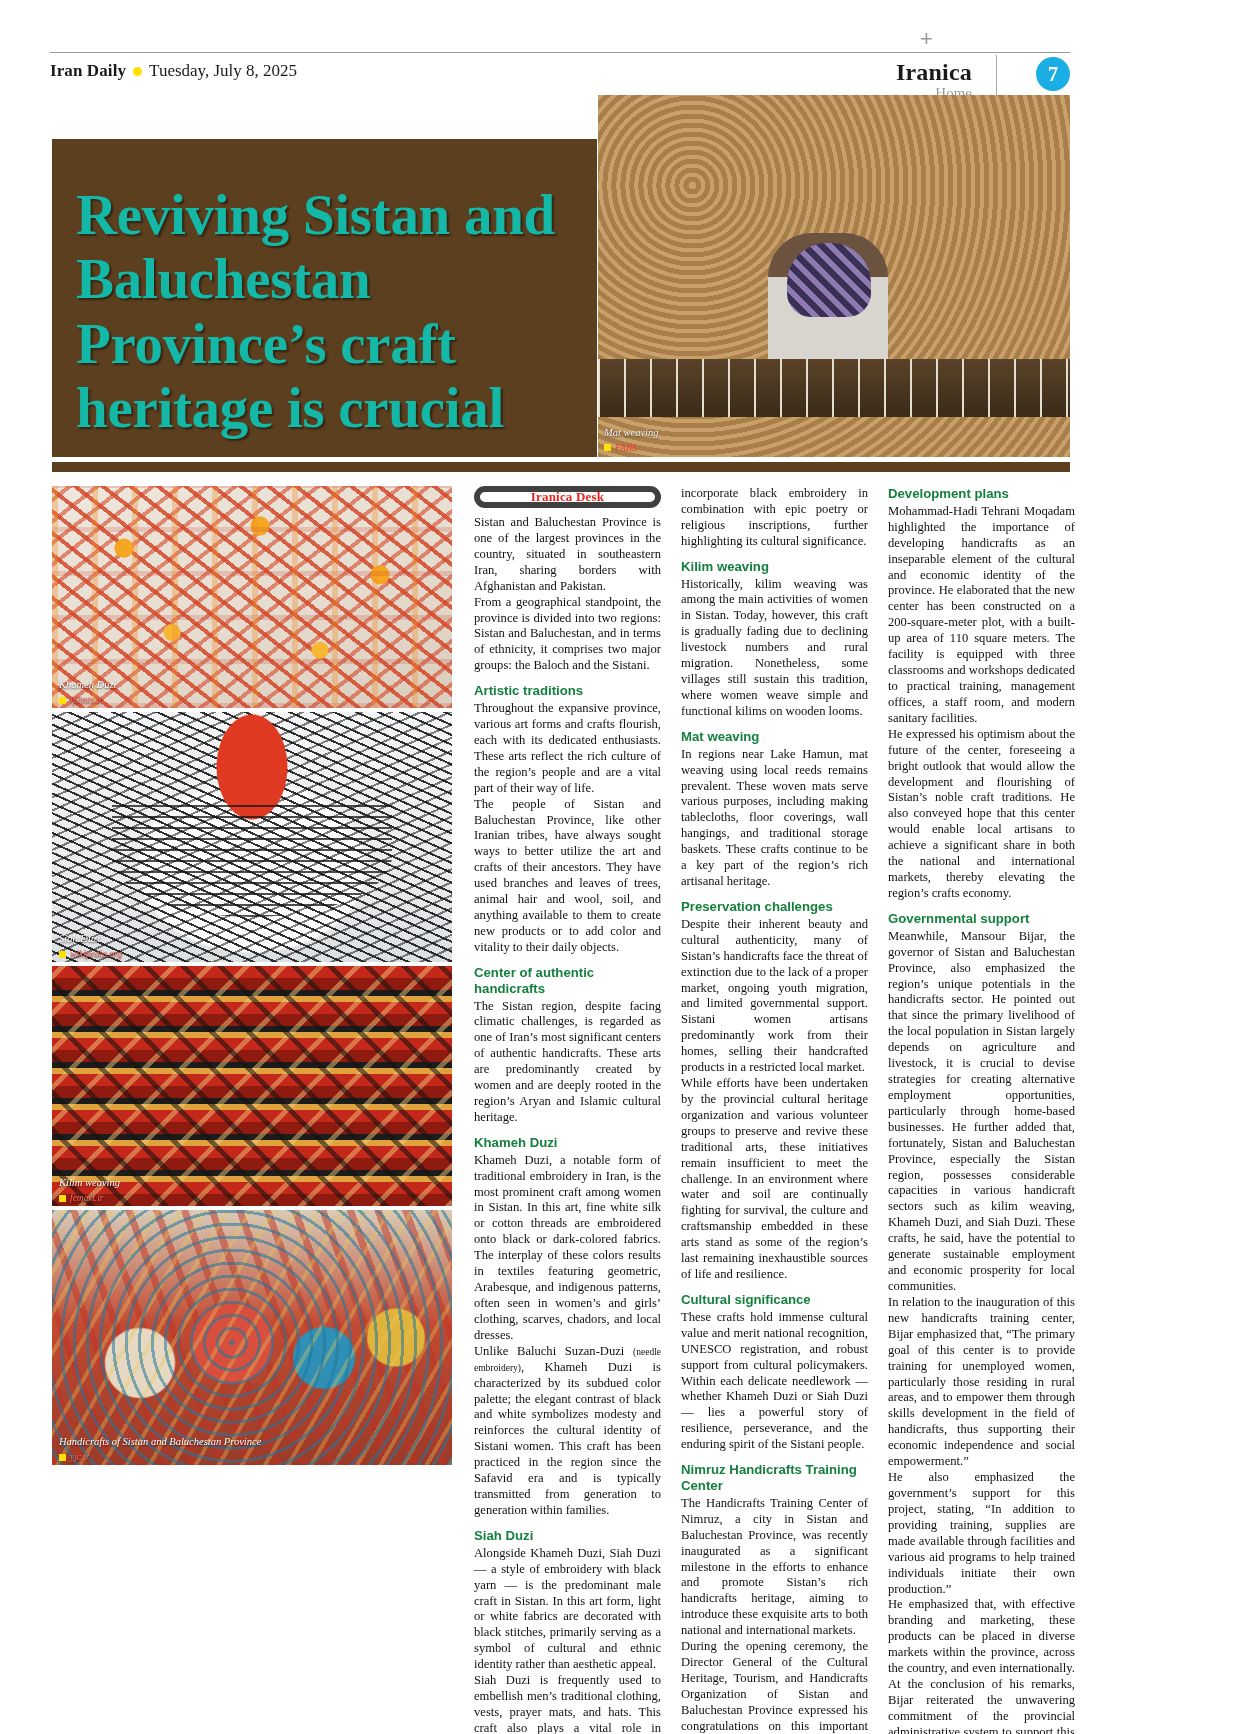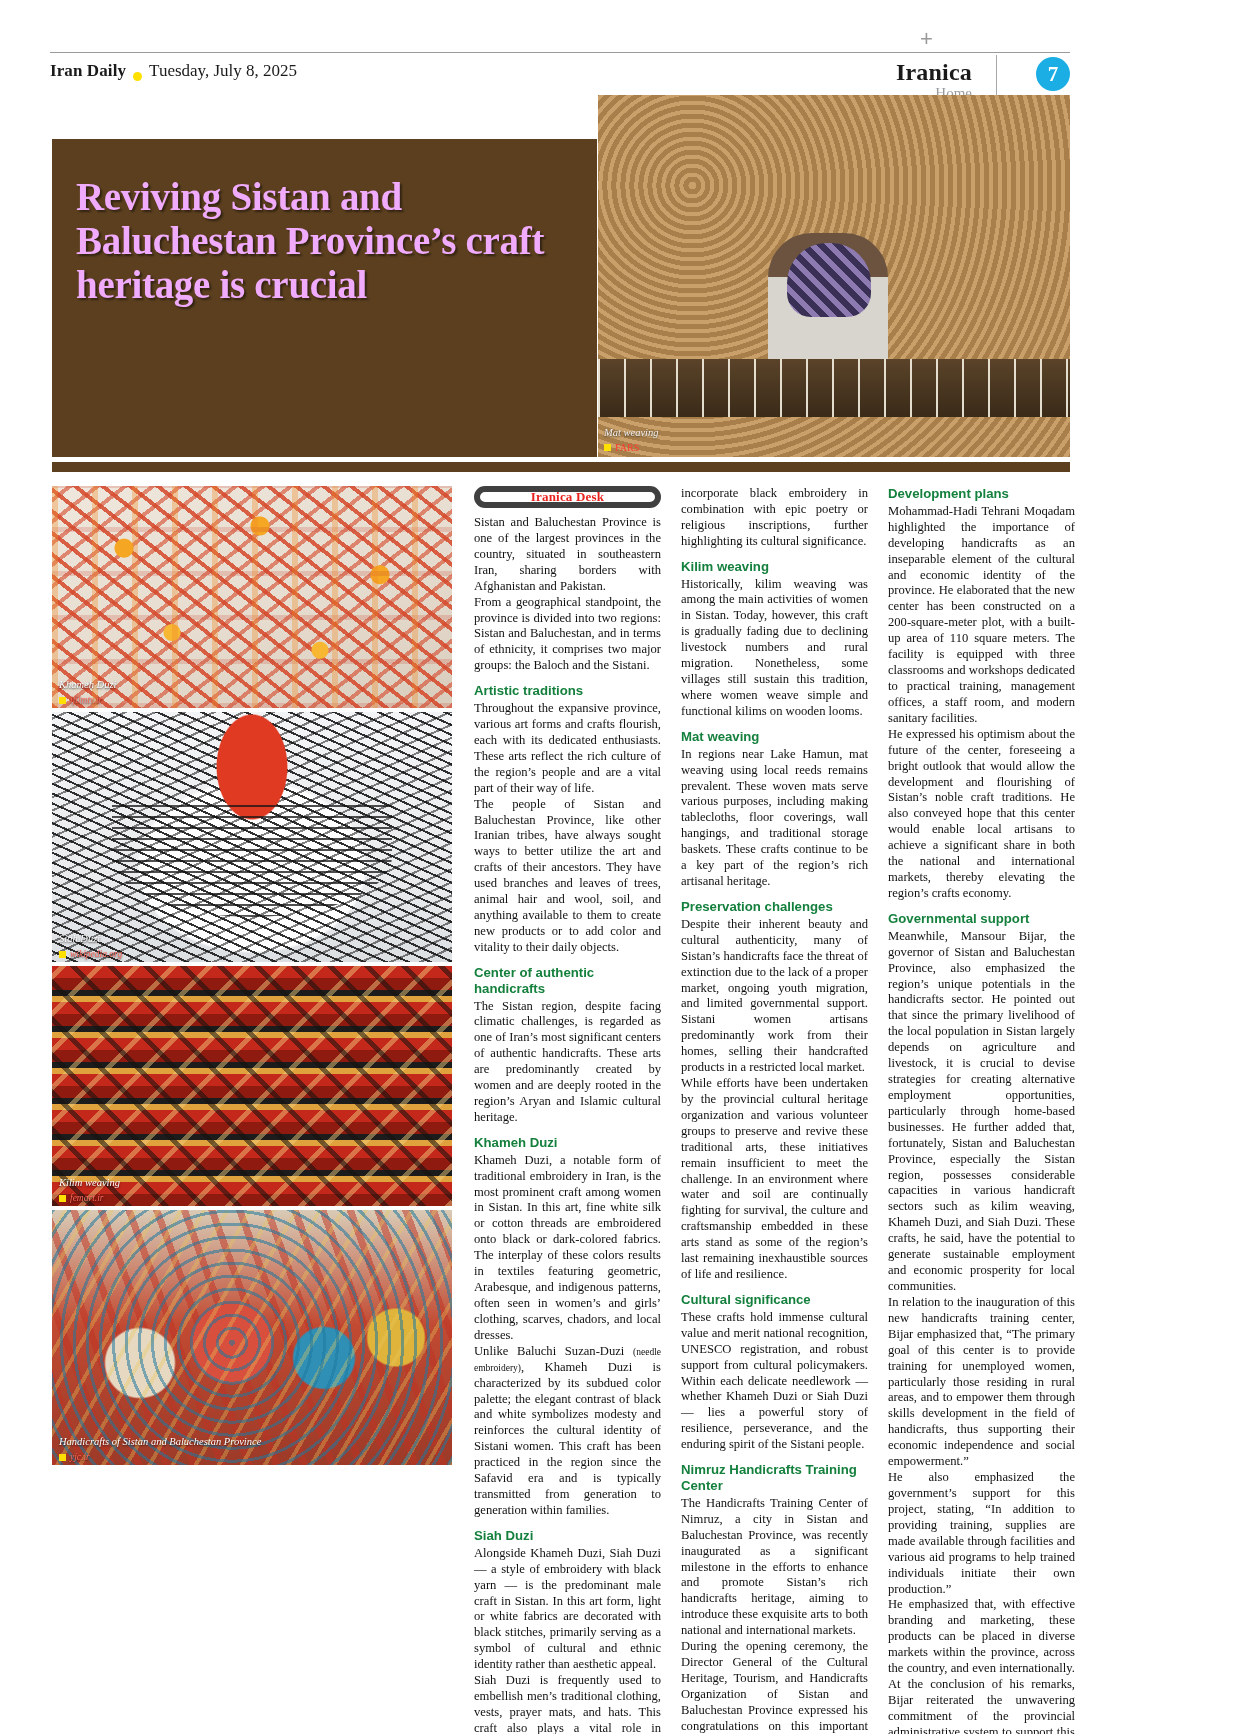--- a/index.html
+++ b/index.html
@@ -16,48 +16,48 @@
   .crop-mark { position: absolute; color: #999; font-size: 22px; line-height: 1;
                font-family: "Liberation Sans", sans-serif; }
 
   
   .masthead { position: absolute; left: 50px; top: 52px; width: 1020px; }
   .masthead-rule { border-top: 1px solid #9a9a9a; width: 100%; }
   .masthead-row { display: flex; align-items: flex-start; justify-content: space-between;
                   padding-top: 8px; position: relative; }
   .brand { font-size: 17px; font-weight: bold; font-family: "Liberation Serif", serif;
            letter-spacing: .1px; }
-  .brand-left { display: flex; align-items: flex-end; gap: 7px; }
+  .brand-left { display: flex; align-items: center; gap: 7px; }
   .dot-yellow { width: 9px; height: 9px; border-radius: 50%; background: #ffe000; display: inline-block; }
   .brand-date { font-size: 17px; font-weight: normal; }
   .section-wrap { position: absolute; left: 760px; top: 6px; width: 180px; text-align: right;
                   padding-right: 18px; }
   .section-name { font-size: 24px; font-weight: bold; letter-spacing: .2px; }
   .section-sub { font-size: 15px; color: #9b9b9b; margin-top: -1px; }
   .vbar { position: absolute; left: 946px; top: 2px; width: 1px; height: 48px; background: #a8a8a8; }
   .page-num { position: absolute; left: 1036px; top: 57px; width: 34px; height: 34px;
               border-radius: 50%; background: #1aaee5; color: #fff;
               font-family: "Liberation Serif", serif; font-weight: bold; font-size: 21px;
               display: flex; align-items: center; justify-content: center; }
 
   
   .hero { position: absolute; left: 52px; top: 139px; width: 1018px; height: 318px; }
   .hero-head { position: absolute; left: 0; top: 0; width: 545px; height: 318px;
                background: #5b3f1f; }
-  .hero-title { position: absolute; left: 24px; top: 36px; width: 500px;
+  .hero-title { position: absolute; left: 24px; top: 44px; width: 500px;
                 font-family: "Liberation Serif", serif; font-weight: bold;
-                font-size: 39px; line-height: 1.13; color: #f0abfc;
+                font-size: 57px; line-height: 1.13; color: #14b8a6;
                 text-shadow: 2px 2px 2px rgba(0,0,0,.45); letter-spacing: -.3px; }
 
   .hero-photo { position: absolute; left: 546px; top: -44px; width: 472px; height: 362px;
                 overflow: hidden; background: #b9987a; }
   .hero-caption { position: absolute; left: 552px; bottom: 4px; font-size: 10.5px;
                   font-style: italic; color: #f2f2f2; line-height: 1.25;
                   text-shadow: 0 1px 2px rgba(0,0,0,.7); }
-  .hero-credit { color: #ff3b30; font-size: 10px;
+  .hero-credit { font-style: italic; color: #ff3b30; font-size: 10px;
                  display: flex; align-items: center; gap: 4px; }
   .sq-yellow { width: 7px; height: 7px; background: #ffe000; display: inline-block; }
 
   .hero-rule { position: absolute; left: 52px; top: 462px; width: 1018px; height: 10px;
                background: #5b3f1f; }
 
   
   .body { position: absolute; left: 52px; top: 486px; width: 1018px; height: 1210px; }
   .col { position: absolute; top: 0; width: 187px; }
   .col-photos { left: 0; width: 400px; }

